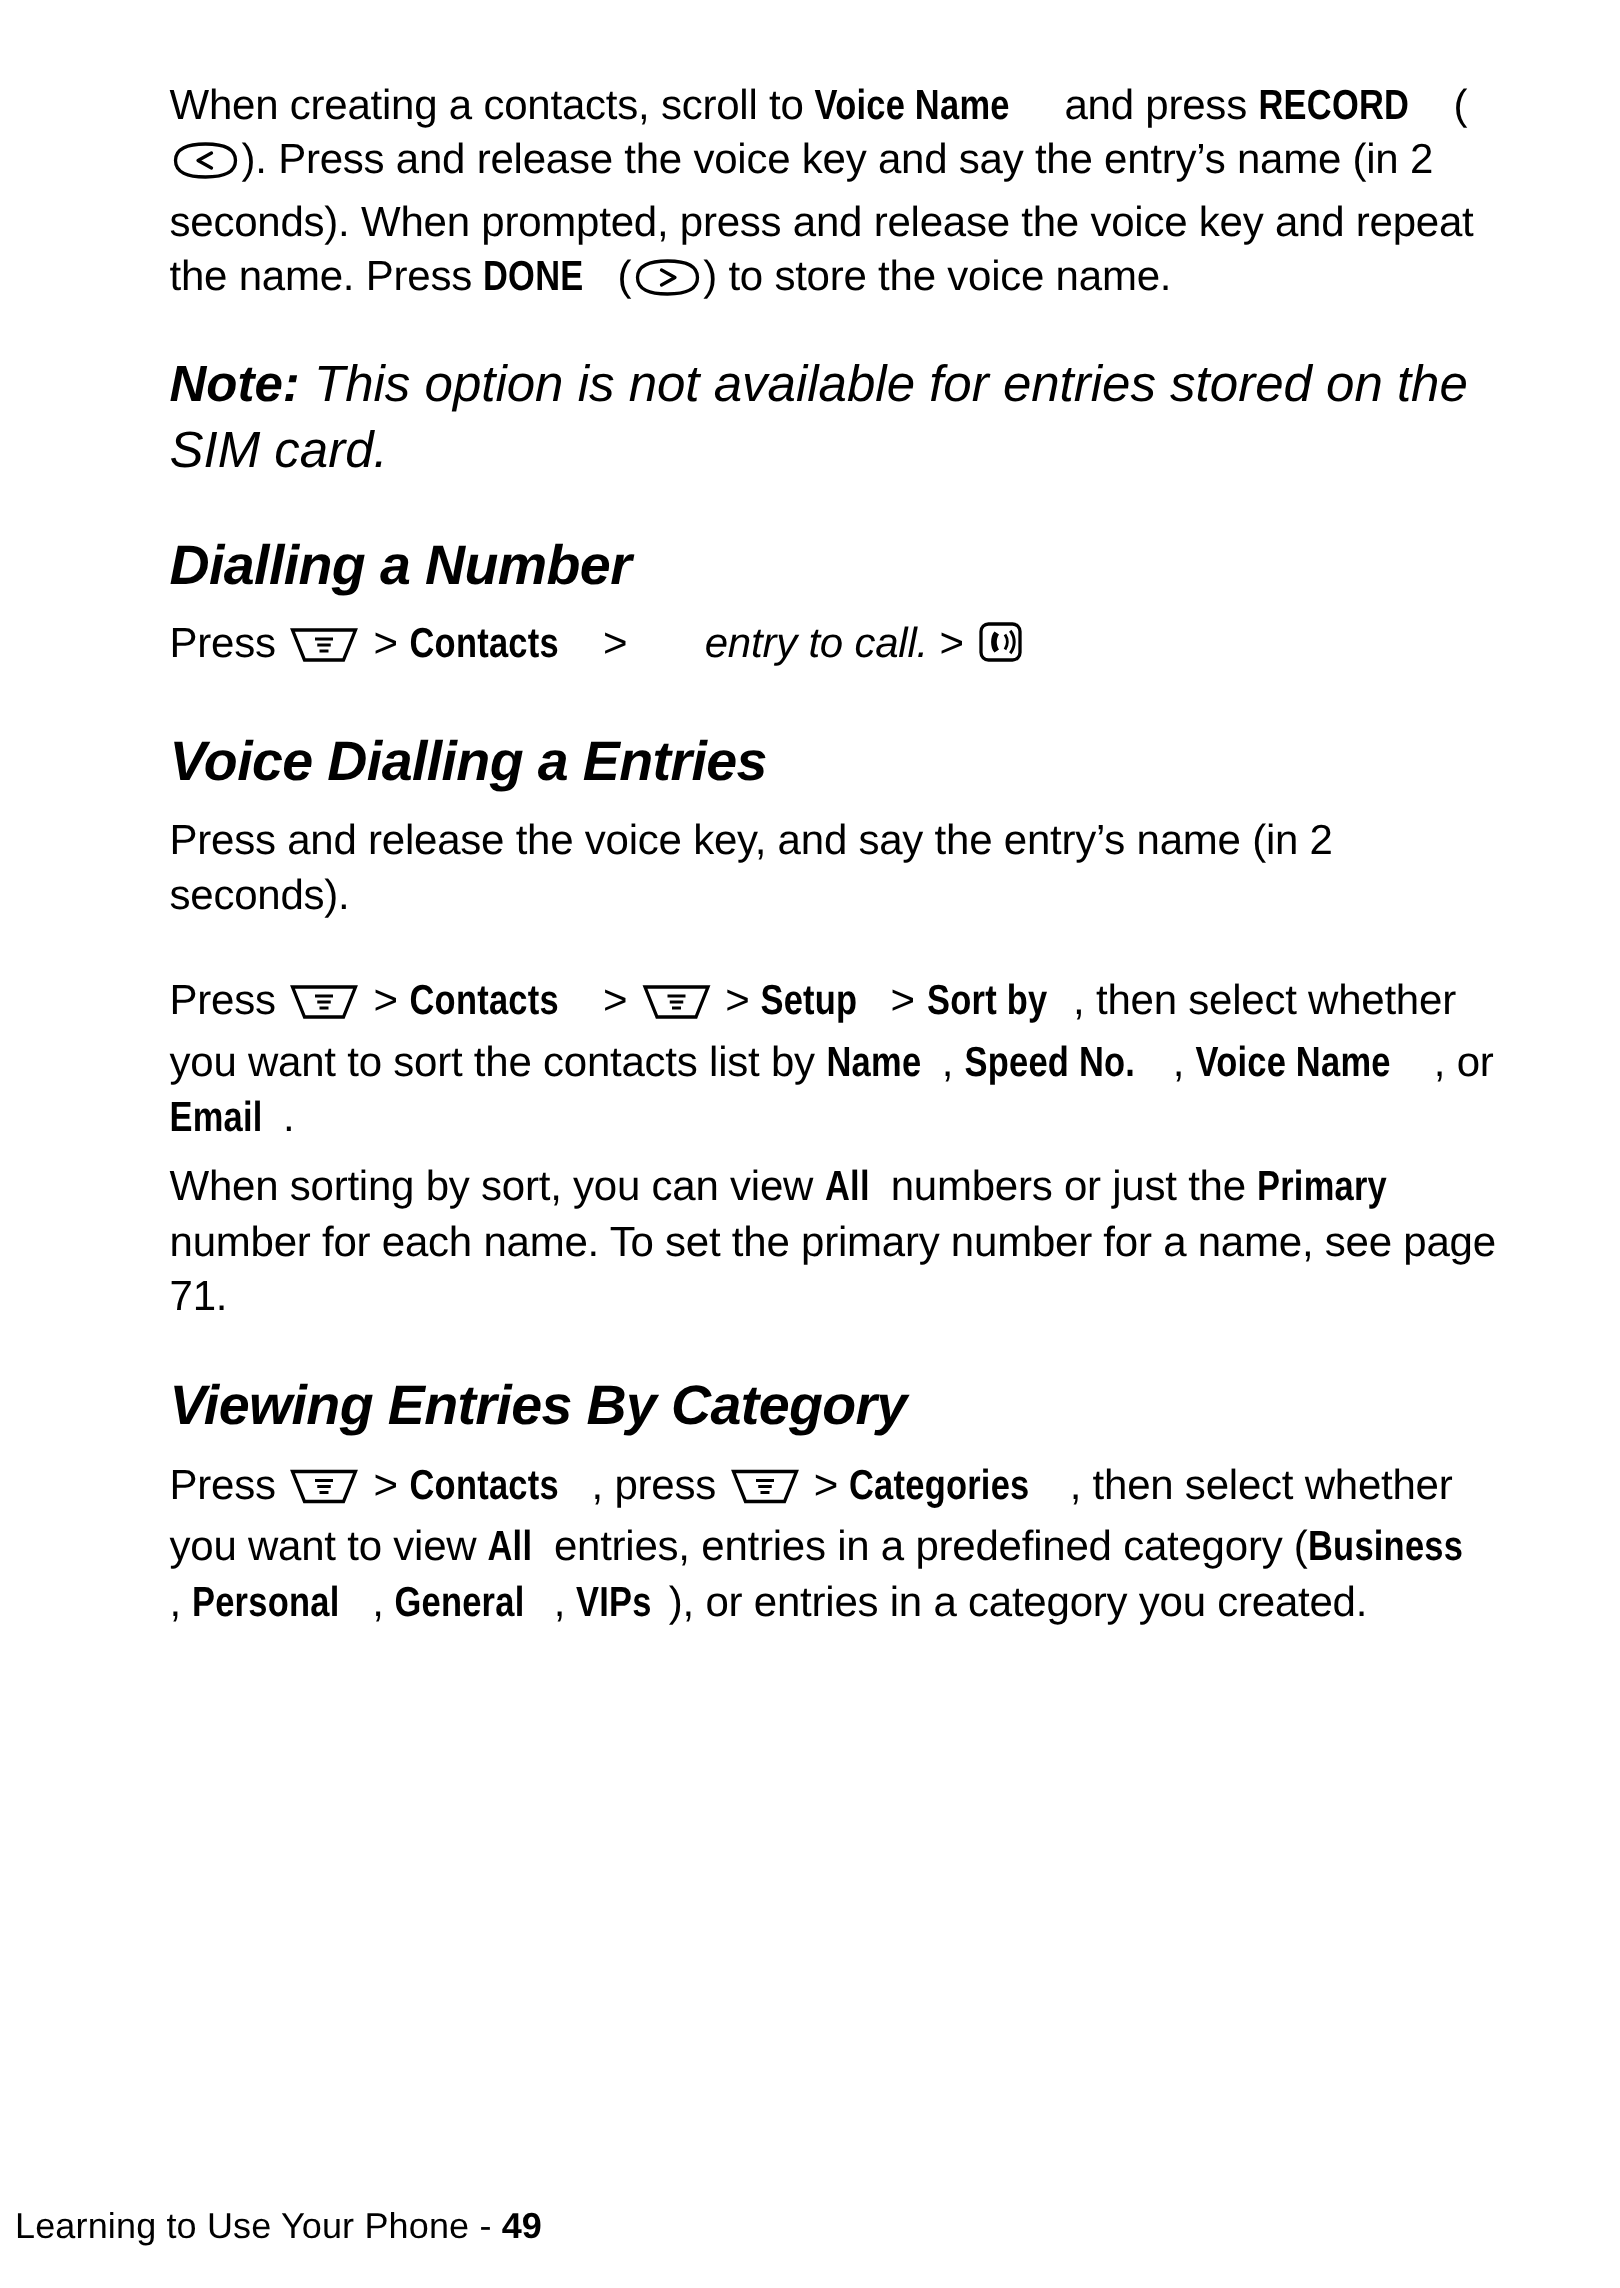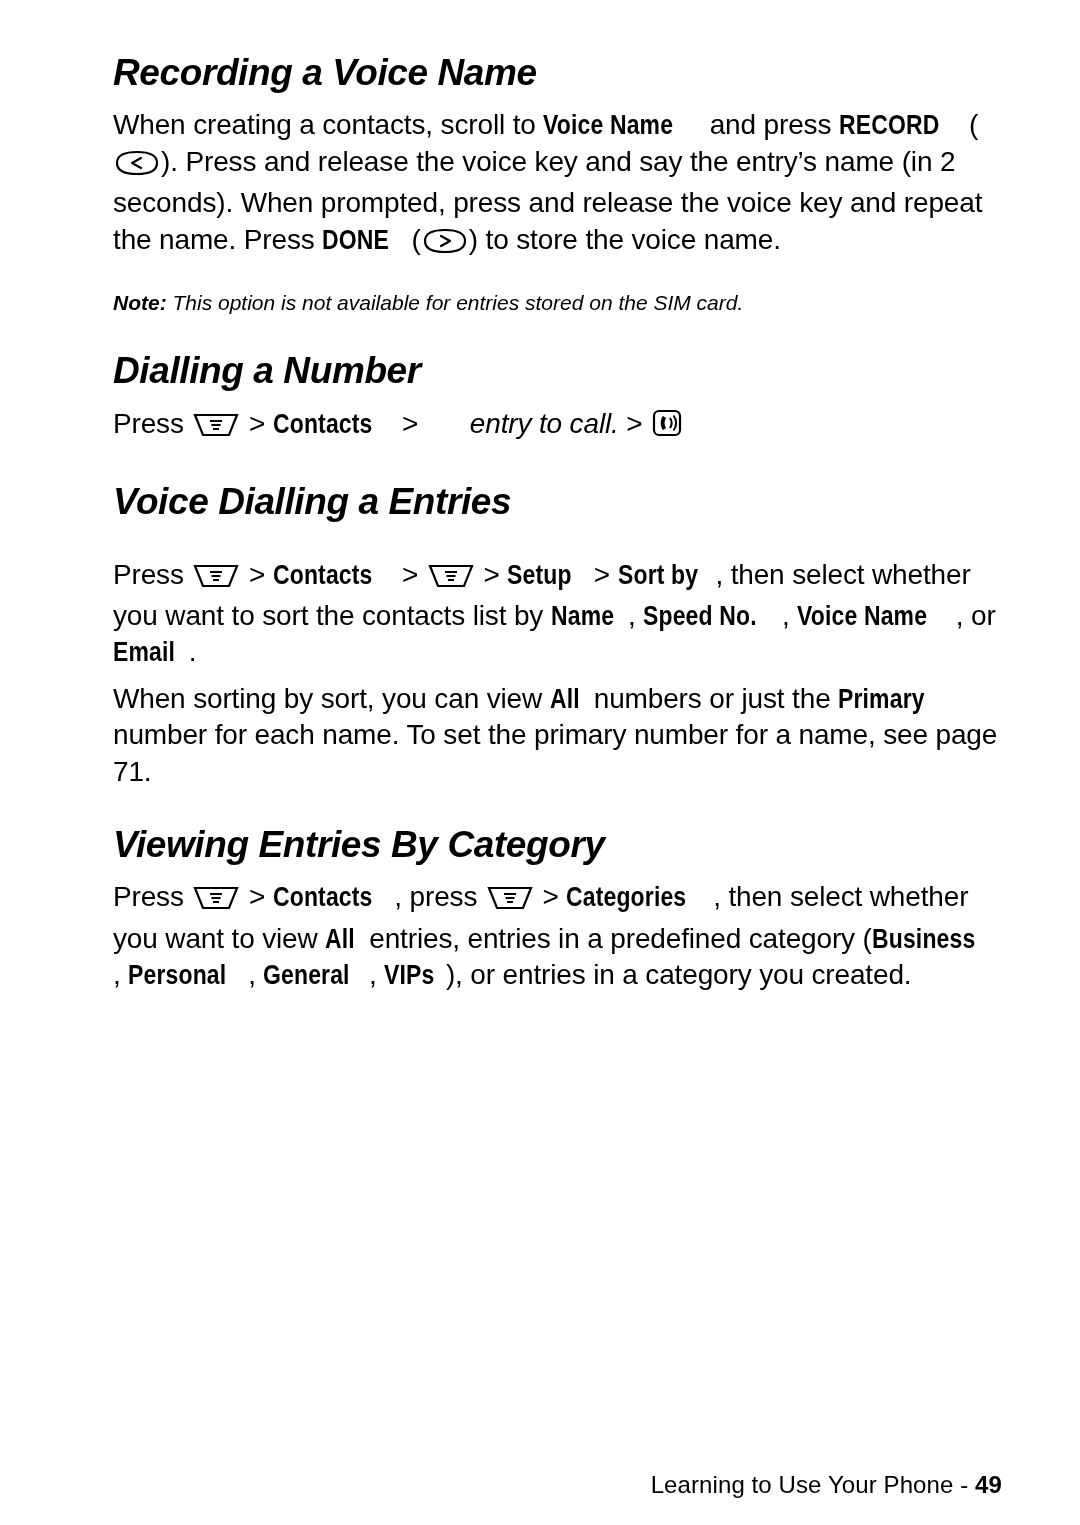--- a/index.html
+++ b/index.html
@@ -43,21 +43,21 @@
     font-size: 28px;
     line-height: 1.30;
     margin: 0 0 10px 0;
     letter-spacing: -0.15px;
   }
   p.body.tight {
     margin-bottom: 0;
   }
   .note {
     font-style: italic;
-    font-size: 21px;
+    font-size: 34px;
     line-height: 1.30;
     margin-top: 26px;
     margin-bottom: 0;
   }
   .note b {
     font-style: italic;
     font-weight: bold;
   }
   .ui {
     font-family: "Liberation Sans Narrow", "Liberation Sans", sans-serif;
@@ -78,35 +78,34 @@
     display: inline-block;
     vertical-align: -5px;
     margin: 0 2px;
   }
 
   .pagenum {
     position: absolute;
     left: 0;
     right: 0;
     bottom: 26px;
-    text-align: right;
+    text-align: left;
     padding-right: 78px;
     font-size: 24px;
     letter-spacing: 0.1px;
     margin-left: 10px;
   }
   .pagenum b { font-weight: bold; }
 </style>
 </head>
 <body>
 
 <div class="page">
   <div class="content">
       <div class="section">
-        <h2 class="section-title">Recording a Voice Name</h2>
         <p class="body tight"><span>When creating a contacts, scroll to </span><span class="ui">Voice Name</span><span> and press </span><span class="ui">RECORD</span><span> (</span><span class="key"><svg width="44" height="26" viewBox="0 0 44 26">
               <path d="M2 13 C2 5 10 2 22 2 C34 2 42 5 42 13 C42 21 34 24 22 24 C10 24 2 21 2 13 Z" fill="none" stroke="#000" stroke-width="2.2"></path>
               <path d="M26 8 L17 13 L26 18" fill="none" stroke="#000" stroke-width="2.2" stroke-linejoin="round" stroke-linecap="round"></path>
             </svg></span><span>). Press and release the voice key and say the entry’s name (in 2 seconds). When prompted, press and release the voice key and repeat the name. Press </span><span class="ui">DONE</span><span> (</span><span class="key"><svg width="44" height="26" viewBox="0 0 44 26">
               <path d="M2 13 C2 5 10 2 22 2 C34 2 42 5 42 13 C42 21 34 24 22 24 C10 24 2 21 2 13 Z" fill="none" stroke="#000" stroke-width="2.2"></path>
               <path d="M18 8 L27 13 L18 18" fill="none" stroke="#000" stroke-width="2.2" stroke-linejoin="round" stroke-linecap="round"></path>
             </svg></span><span>) to store the voice name.</span></p>
         <p class="note"><b>Note:</b><span> This option is not available for entries stored on the SIM card.</span></p>
       </div>
       <div class="section">
@@ -118,20 +117,21 @@
               <line x1="20" y1="17" x2="26" y2="17" stroke="#000" stroke-width="2"></line>
             </svg></span><span> &gt; </span><span class="ui">Contacts</span><span> &gt; </span><span class="ital">entry to call.</span><span> &gt; </span><span class="key"><svg width="30" height="30" viewBox="0 0 30 30">
               <rect x="2" y="3" width="26" height="24" rx="5" ry="5" fill="none" stroke="#000" stroke-width="2.2"></rect>
               <path d="M11 8 C8 11 8 19 11 22 L14 20 C12 17 12 13 14 10 Z" fill="#000"></path>
               <path d="M18 10 C20 13 20 17 18 20" fill="none" stroke="#000" stroke-width="2"></path>
               <path d="M21.5 7.5 C25 12 25 18 21.5 22.5" fill="none" stroke="#000" stroke-width="2"></path>
             </svg></span></p>
       </div>
       <div class="section">
         <h2 class="section-title">Voice Dialling a Entries</h2>
+        <p class="body tight"><span>Press and release the voice key, and say the entry’s name (in 2 seconds).</span></p>
       </div>
       <div class="section">
         <p class="body"><span>Press </span><span class="key"><svg width="46" height="26" viewBox="0 0 46 26">
               <path d="M2 3 H44 L36 23 H10 Z" fill="none" stroke="#000" stroke-width="2.2"></path>
               <line x1="17" y1="9" x2="29" y2="9" stroke="#000" stroke-width="2"></line>
               <line x1="18.5" y1="13" x2="27.5" y2="13" stroke="#000" stroke-width="2"></line>
               <line x1="20" y1="17" x2="26" y2="17" stroke="#000" stroke-width="2"></line>
             </svg></span><span> &gt; </span><span class="ui">Contacts</span><span> &gt; </span><span class="key"><svg width="46" height="26" viewBox="0 0 46 26">
               <path d="M2 3 H44 L36 23 H10 Z" fill="none" stroke="#000" stroke-width="2.2"></path>
               <line x1="17" y1="9" x2="29" y2="9" stroke="#000" stroke-width="2"></line>

